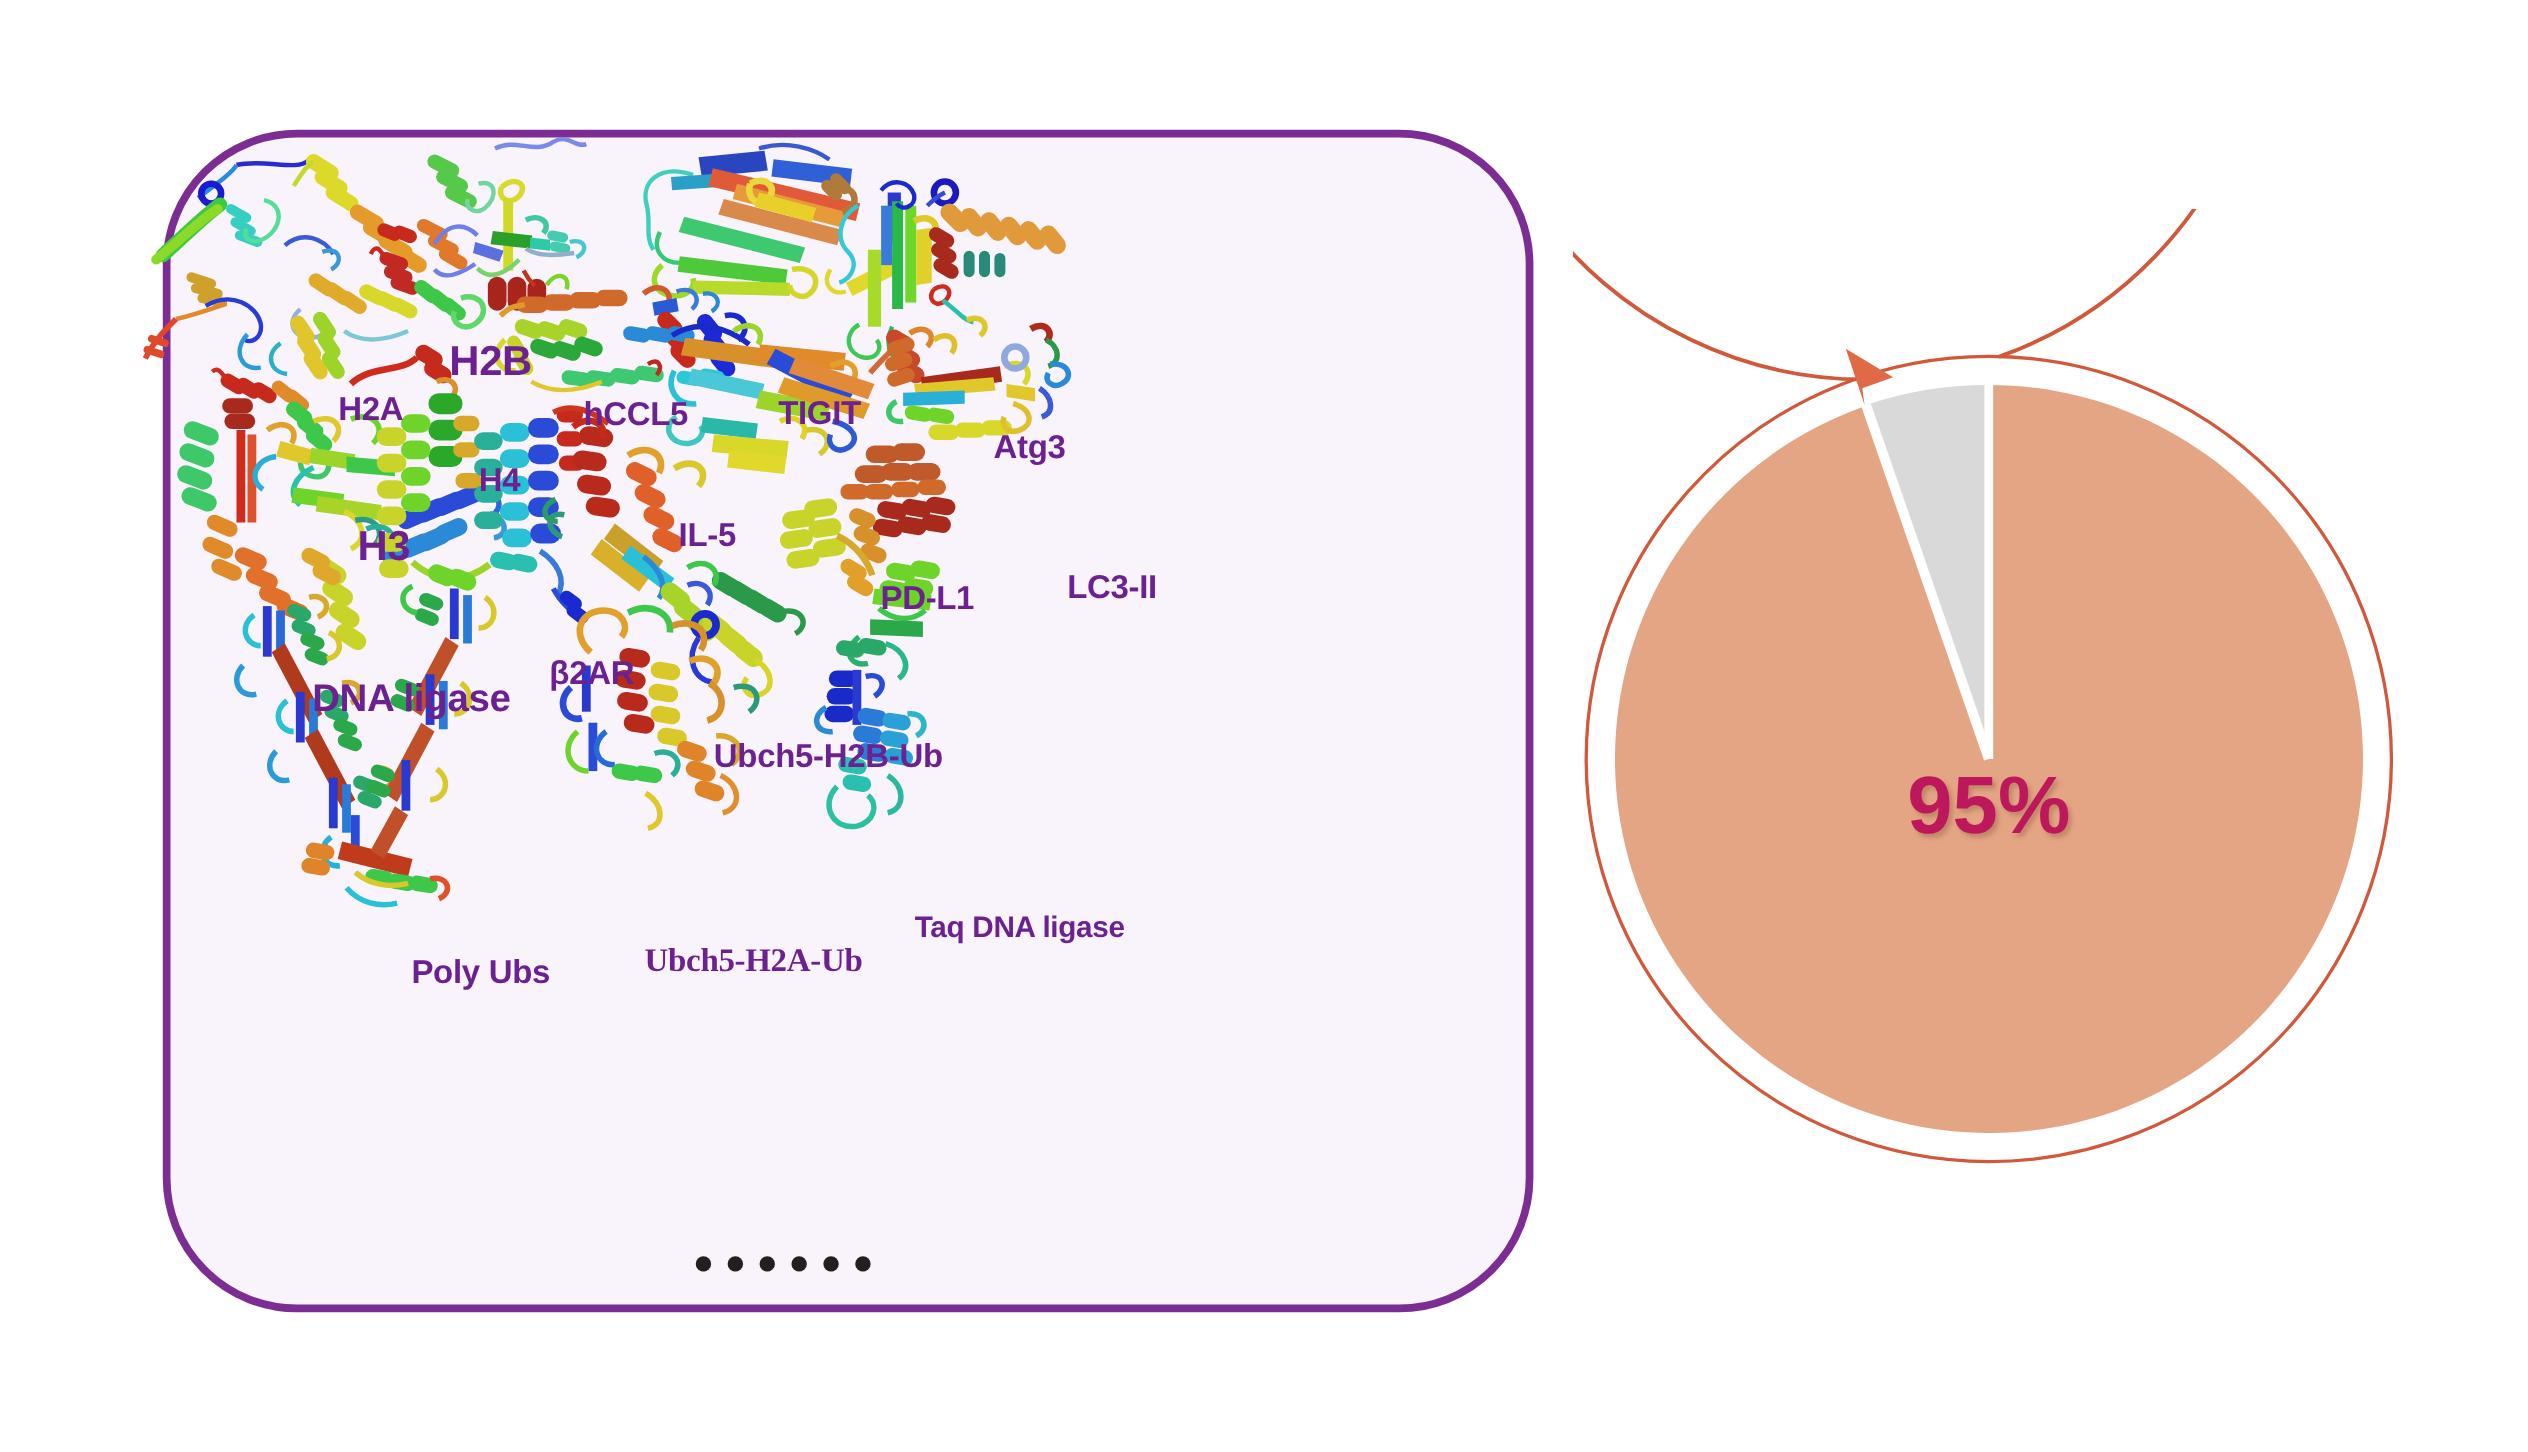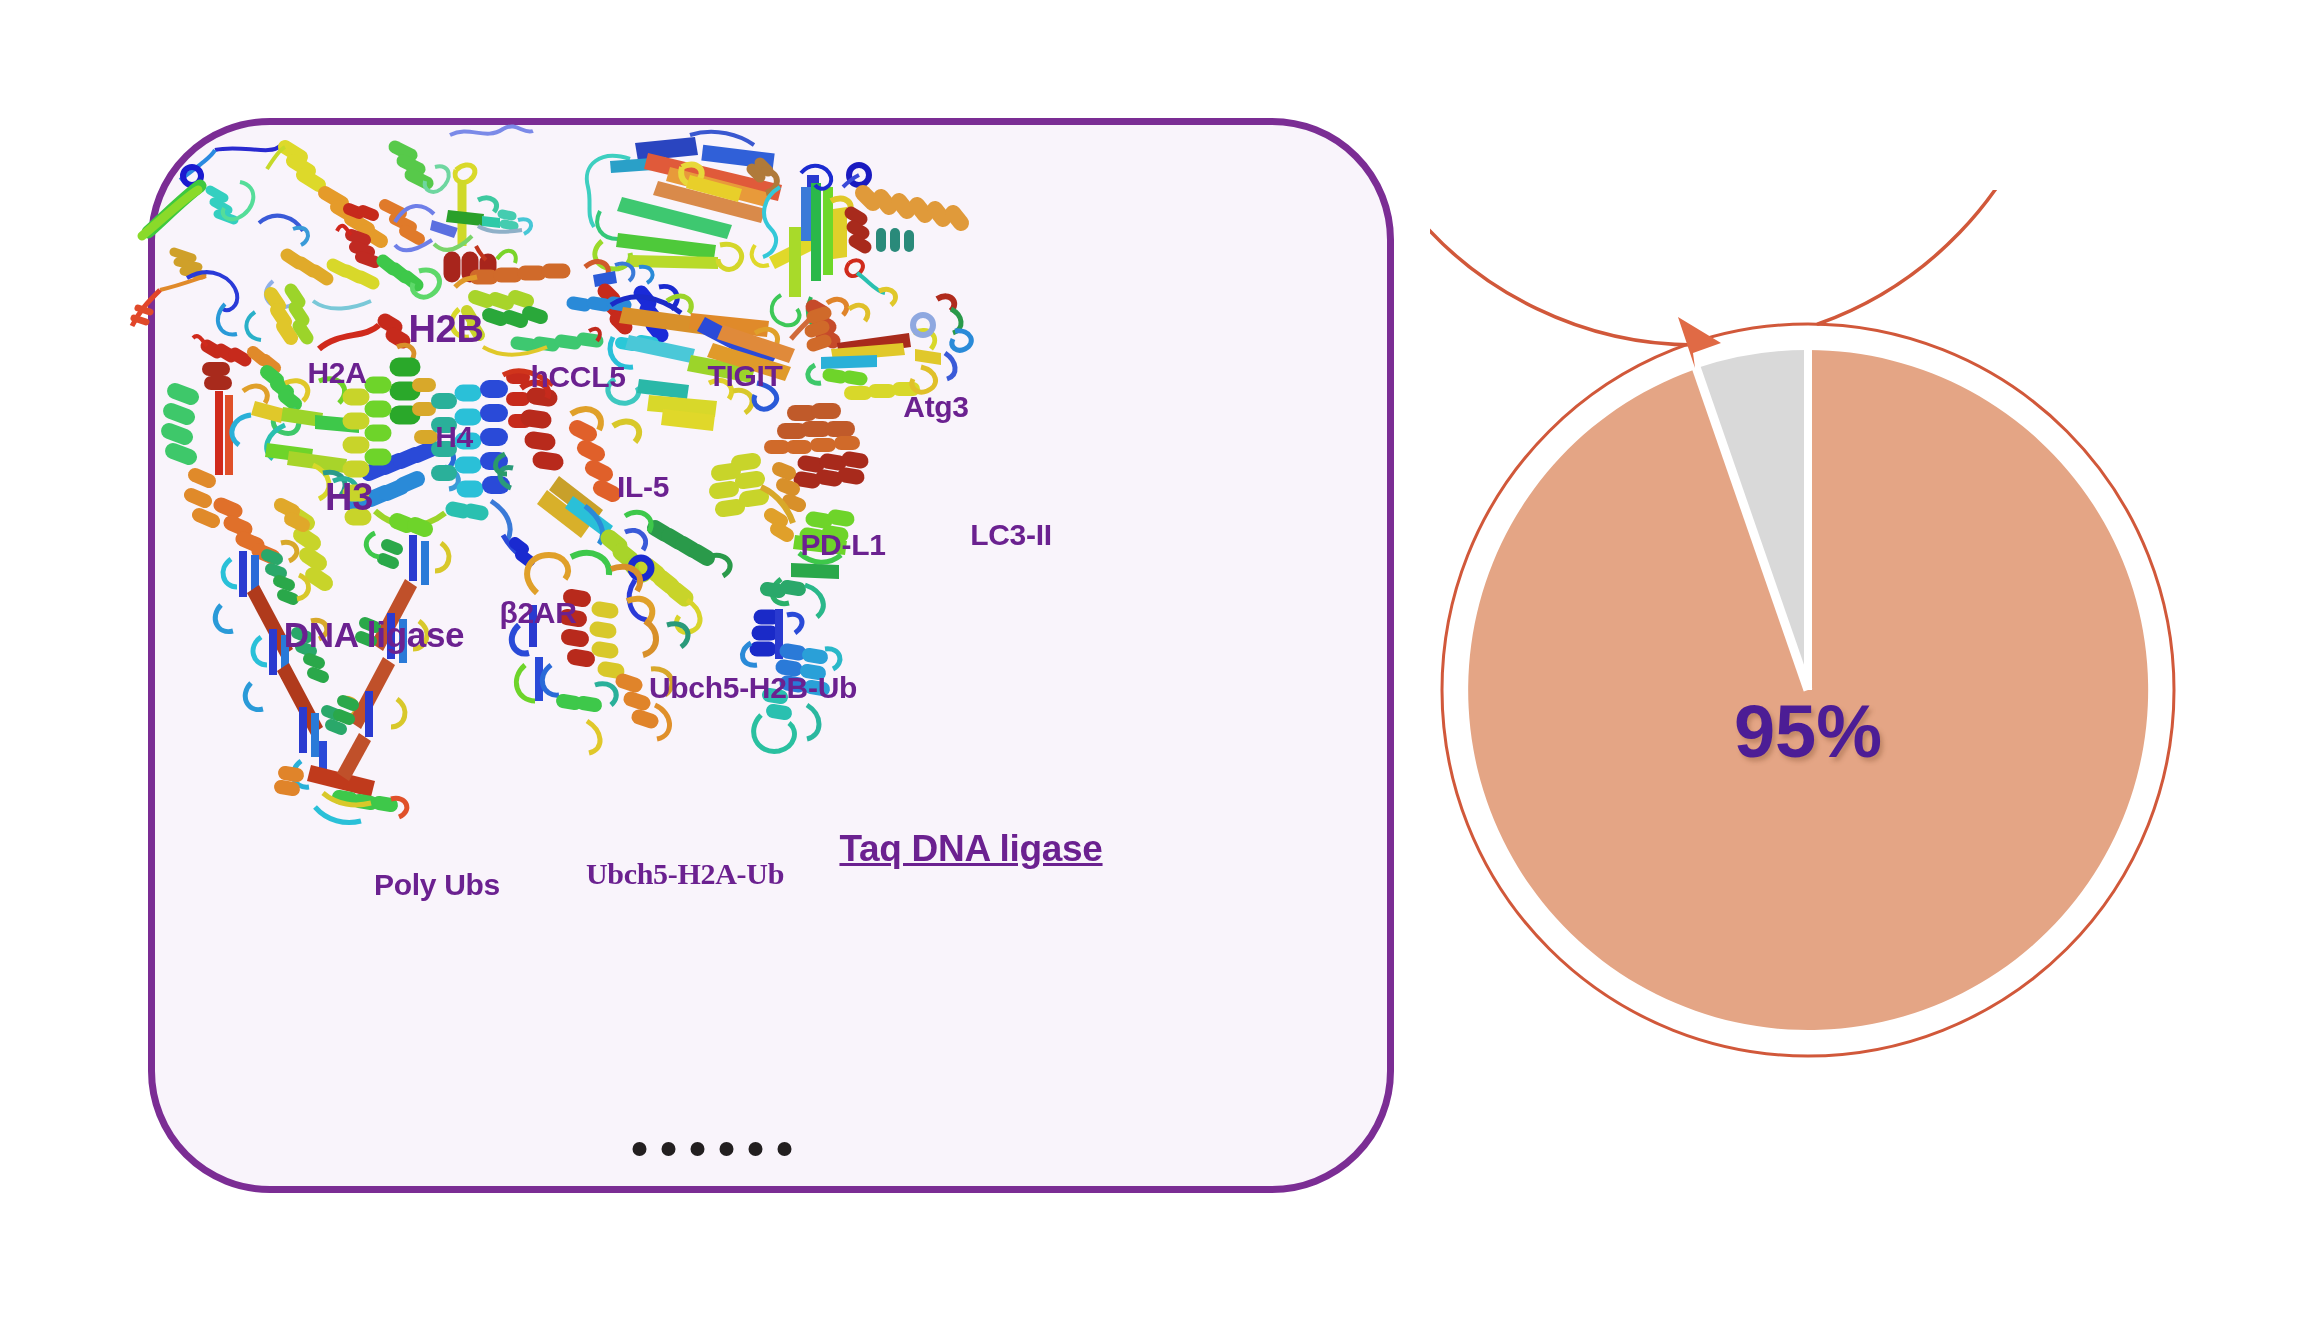--- a/index.html
+++ b/index.html
@@ -65,21 +65,21 @@
     font-size:52px;
     font-weight:bold;
     white-space:nowrap;
     letter-spacing:-0.5px;
   }
   #pie-svg{position:absolute;left:0;top:0;}
   #pie-pct{
     position:absolute;
     left:378px; top:499px;
     transform:translateX(-50%);
-    color:#4c1d95;
+    color:#be185d;
     font-size:74px;
     font-weight:bold;
     text-shadow:3px 4px 4px rgba(130,80,50,.35);
     letter-spacing:0px;
   }
 </style>
 </head>
 <body>
 
 <div id="root">
@@ -829,21 +829,21 @@
     <div class="plabel" style="left:590px;top:234px;font-size:30px;">TIGIT</div>
     <div class="plabel" style="left:781px;top:265px;font-size:30px;">Atg3</div>
     <div class="plabel" style="left:299px;top:295px;font-size:30px;">H4</div>
     <div class="plabel" style="left:194px;top:351px;font-size:38px;">H3</div>
     <div class="plabel" style="left:488px;top:345px;font-size:30px;">IL-5</div>
     <div class="plabel" style="left:688px;top:403px;font-size:30px;">PD-L1</div>
     <div class="plabel" style="left:856px;top:393px;font-size:30px;">LC3-II</div>
     <div class="plabel" style="left:219px;top:490px;font-size:35px;">DNA ligase</div>
     <div class="plabel" style="left:383px;top:471px;font-size:30px;">β2AR</div>
     <div class="plabel" style="left:574px;top:546px;font-size:30px;margin-left:24px;">Ubch5-H2B-Ub</div>
-    <div class="plabel" style="left:816px;top:703px;font-size:37px;text-decoration:underline;">Taq DNA ligase</div>
+    <div class="plabel" style="left:772px;top:703px;font-size:27px;">Taq DNA ligase</div>
     <div class="plabel" style="left:282px;top:743px;font-size:30px;">Poly Ubs</div>
     <div class="plabel" style="left:530px;top:732px;font-size:30px;font-family:Liberation Serif, serif;">Ubch5-H2A-Ub</div>
 
   </div>
 
   <div id="ellipsis">
     <i></i>
     <i></i>
     <i></i>
     <i></i>

